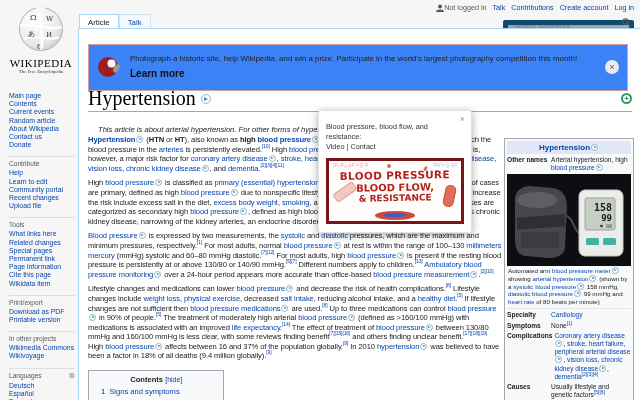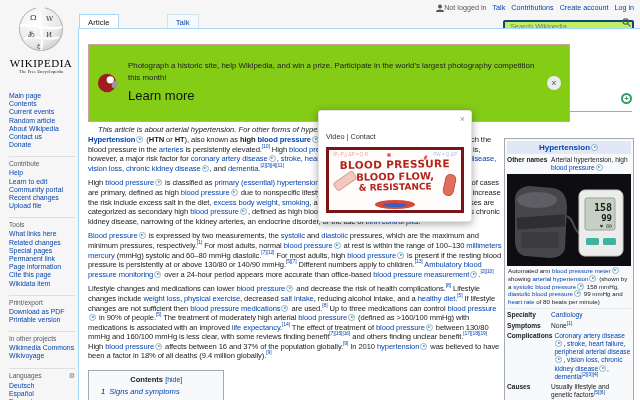--- a/index.html
+++ b/index.html
@@ -5,37 +5,37 @@
   html,body{margin:0;padding:0;background:#e9e9e9;}
   #page{position:relative;width:640px;height:400px;overflow:hidden;background:#f6f6f6;
         font-family:"Liberation Sans",sans-serif;color:#202122;}
   
   .personal-bar{position:absolute;top:3px;right:6px;display:flex;gap:0;align-items:center;font-size:7.2px;}
   .pb-gray{color:#54595d;}
   .pb-link{color:#0645ad;cursor:pointer;}
   .logo{position:absolute;left:8px;top:6px;width:66px;text-align:center;cursor:pointer;}
   .logo-word{font-family:"Liberation Serif",serif;font-size:11px;letter-spacing:.5px;color:#000;margin-top:1px;}
   .logo-sub{font-family:"Liberation Serif",serif;font-size:4.8px;color:#333;}
-  .tabs-left{position:absolute;left:79px;top:14px;display:flex;align-items:flex-end;gap:48px;}
+  .tabs-left{position:absolute;left:79px;top:14px;display:flex;align-items:flex-end;}
   .tabs-right{position:absolute;left:331px;top:14px;display:flex;align-items:flex-end;}
   .tab{padding:3px 8px 2px;font-size:7.8px;color:#0645ad;background:#f4f9fd;border:1px solid #cfe3f1;border-bottom:none;cursor:pointer;white-space:nowrap;}
   .tab.active{background:#fff;color:#202122;border-color:#a7d7f9;}
   .searchbox{position:absolute;left:503px;top:15px;width:131px;height:14px;}
-  .searchbox input{width:100%;height:100%;box-sizing:border-box;border:2px solid #0c4a6e;border-radius:2px;
-        padding:1px 16px 1px 5px;font-size:7.3px;font-family:"Liberation Sans",sans-serif;color:#202122;background:#bef264;}
+  .searchbox input{width:100%;height:100%;box-sizing:border-box;border:5px solid #0c4a6e;border-radius:2px;
+        padding:1px 16px 1px 5px;font-size:7.3px;font-family:"Liberation Sans",sans-serif;color:#202122;background:#a3a3a3;}
   .searchbox input::placeholder{color:#72777d;}
   .search-icon{position:absolute;right:3px;top:2.5px;}
   
   .content-bg{position:absolute;left:78px;top:28px;width:562px;height:372px;background:#fff;
         border-left:1px solid #a7d7f9;border-top:1px solid #a7d7f9;}
   
-  .banner{position:absolute;left:88px;top:44px;width:482px;box-sizing:border-box;background:#84cc16;
-        border:1px solid #cf9f9f;display:flex;align-items:center;gap:9px;padding:15px 8px;z-index:3;}
+  .banner{position:absolute;left:88px;top:44px;width:540px;box-sizing:border-box;background:#3b82f6;
+        border:1px solid #cf9f9f;display:flex;align-items:center;gap:9px;padding:8px 8px;z-index:3;}
   .banner-text{font-size:7.9px;line-height:1.55;color:#202122;}
-  .banner-link{font-weight:normal;font-size:13px;color:#111;cursor:pointer;display:inline-block;margin-top:1px;}
+  .banner-link{font-weight:bold;font-size:10px;color:#111;cursor:pointer;display:inline-block;margin-top:1px;}
   .banner-close{margin-left:auto;flex:0 0 auto;width:14px;height:14px;border-radius:50%;background:#eaecf0;
         color:#54595d;display:flex;align-items:center;justify-content:center;font-size:9px;cursor:pointer;}
   
   .title-block{position:absolute;left:88px;top:88px;width:544px;display:flex;align-items:center;gap:4px;
         border-bottom:1px solid #a2a9b1;padding-bottom:2px;z-index:2;}
   .title-block h1{margin:0;font-family:"Liberation Serif",serif;font-weight:normal;font-size:20px;color:#000;line-height:1.05;}
   .plus-icon{margin-left:auto;width:11px;height:11px;box-sizing:border-box;border:2px solid #2f9e63;border-radius:50%;
         color:#2f9e63;font-size:8px;font-weight:bold;display:flex;align-items:center;justify-content:center;cursor:pointer;}
   .subtitle{position:absolute;left:88px;top:115px;font-size:7.6px;color:#54595d;z-index:2;}
   .hatnote{position:absolute;left:98px;top:125px;width:396px;font-size:7.6px;font-style:italic;color:#202122;z-index:2;}
@@ -49,21 +49,21 @@
         background:#fff;border:1px solid #8fb3c6;box-sizing:border-box;position:relative;cursor:pointer;}
   .os-icon::after{content:'';position:absolute;left:1.5px;top:1px;width:0;height:0;
         border-left:3px solid #4a8cab;border-top:1.5px solid transparent;border-bottom:1.5px solid transparent;}
   .os-icon.lg{width:10px;height:10px;vertical-align:0;}
   .os-icon.lg::after{left:2.5px;top:2px;border-left-width:4px;border-top-width:2px;border-bottom-width:2px;}
   
   .toc{display:inline-block;border:1px solid #a2a9b1;background:#f8f9fa;padding:4px 12px 6px;margin-top:4px;font-size:7.6px;}
   .toc-header{text-align:center;margin-bottom:3px;}
   .toc-title{font-weight:bold;color:#202122;}
   .toc-hide{color:#0645ad;font-size:7px;cursor:pointer;}
-  .toc-row{margin-top:3px;font-style:italic;}
+  .toc-row{margin-top:3px;}
   .toc-row.lvl2{margin-left:14px;}
   .toc-num{color:#202122;margin-right:4px;}
   .toc-link{color:#0645ad;cursor:pointer;}
   
   .sidebar{position:absolute;left:9px;top:92px;width:66px;z-index:2;}
   .sb-item{font-size:6.9px;line-height:8.2px;color:#0645ad;cursor:pointer;white-space:nowrap;}
   .sb-h{font-size:6.6px;color:#54595d;margin:7px 0 2px;padding-top:3px;border-top:1px solid #dcdfe2;
         display:flex;justify-content:space-between;align-items:center;white-space:nowrap;}
   .gear{color:#72777d;font-size:7px;cursor:pointer;}
   
@@ -283,21 +283,21 @@
         <div class="ib-row">
           <div class="ib-label">Causes</div>
           <div class="ib-value"><span class="seg-t">Usually lifestyle and genetic factors</span><sup class="seg-r">[5][6]</sup></div>
         </div>
       </div>
   </div>
 
   <div class="popup">
     <div class="popup-close">×</div>
     <div class="popup-desc">
-      <br><span>Video | Contact</span>
+      <span>Blood pressure, blood flow, and resistance:</span><br><span>Video | Contact</span>
     </div>
     <div class="thumb">
       <span class="formula-l">(P₁-P₂)  ΔP = Q·R</span>
       <span class="formula-r">PW = Q·ΔP</span>
       <span class="doodle-cell1"></span>
       <span class="doodle-cell2"></span>
       <span class="doodle-bandage"></span>
       <span class="doodle-capsule"></span>
       <span class="doodle-vessel"></span>
       <div class="thumb-text">

